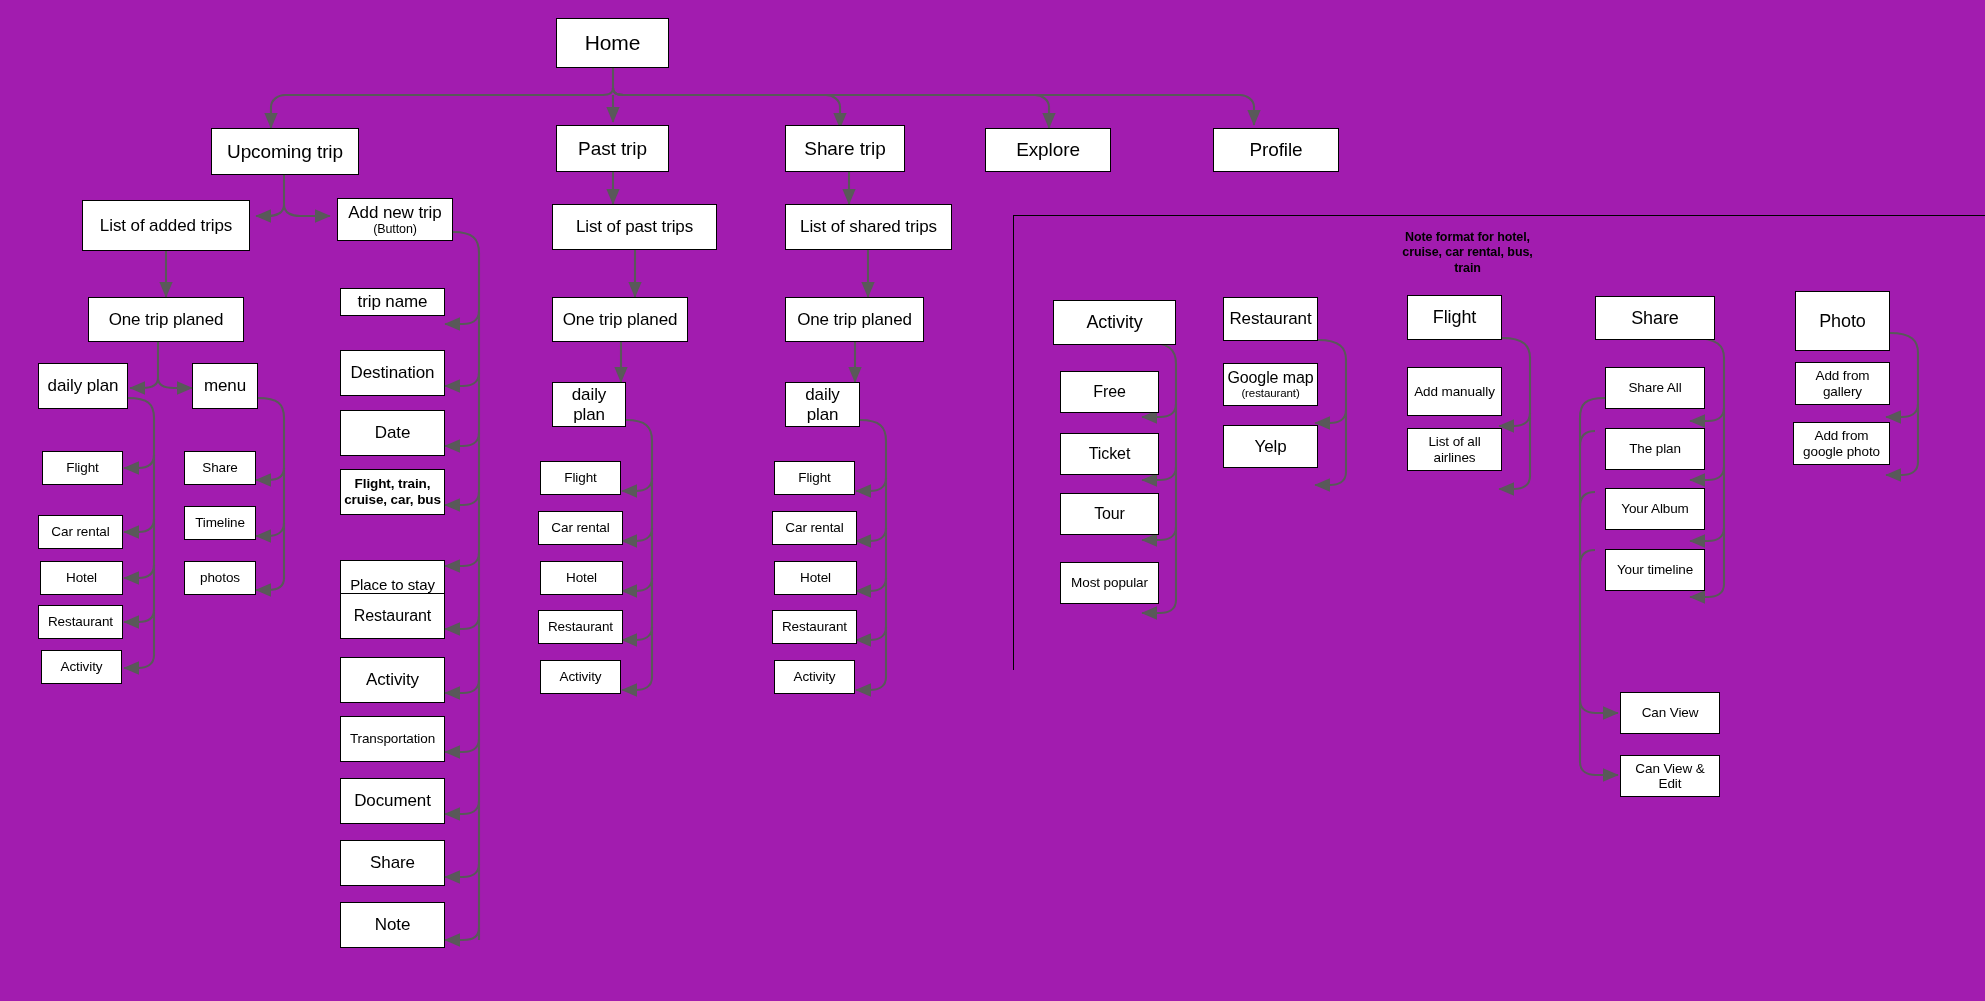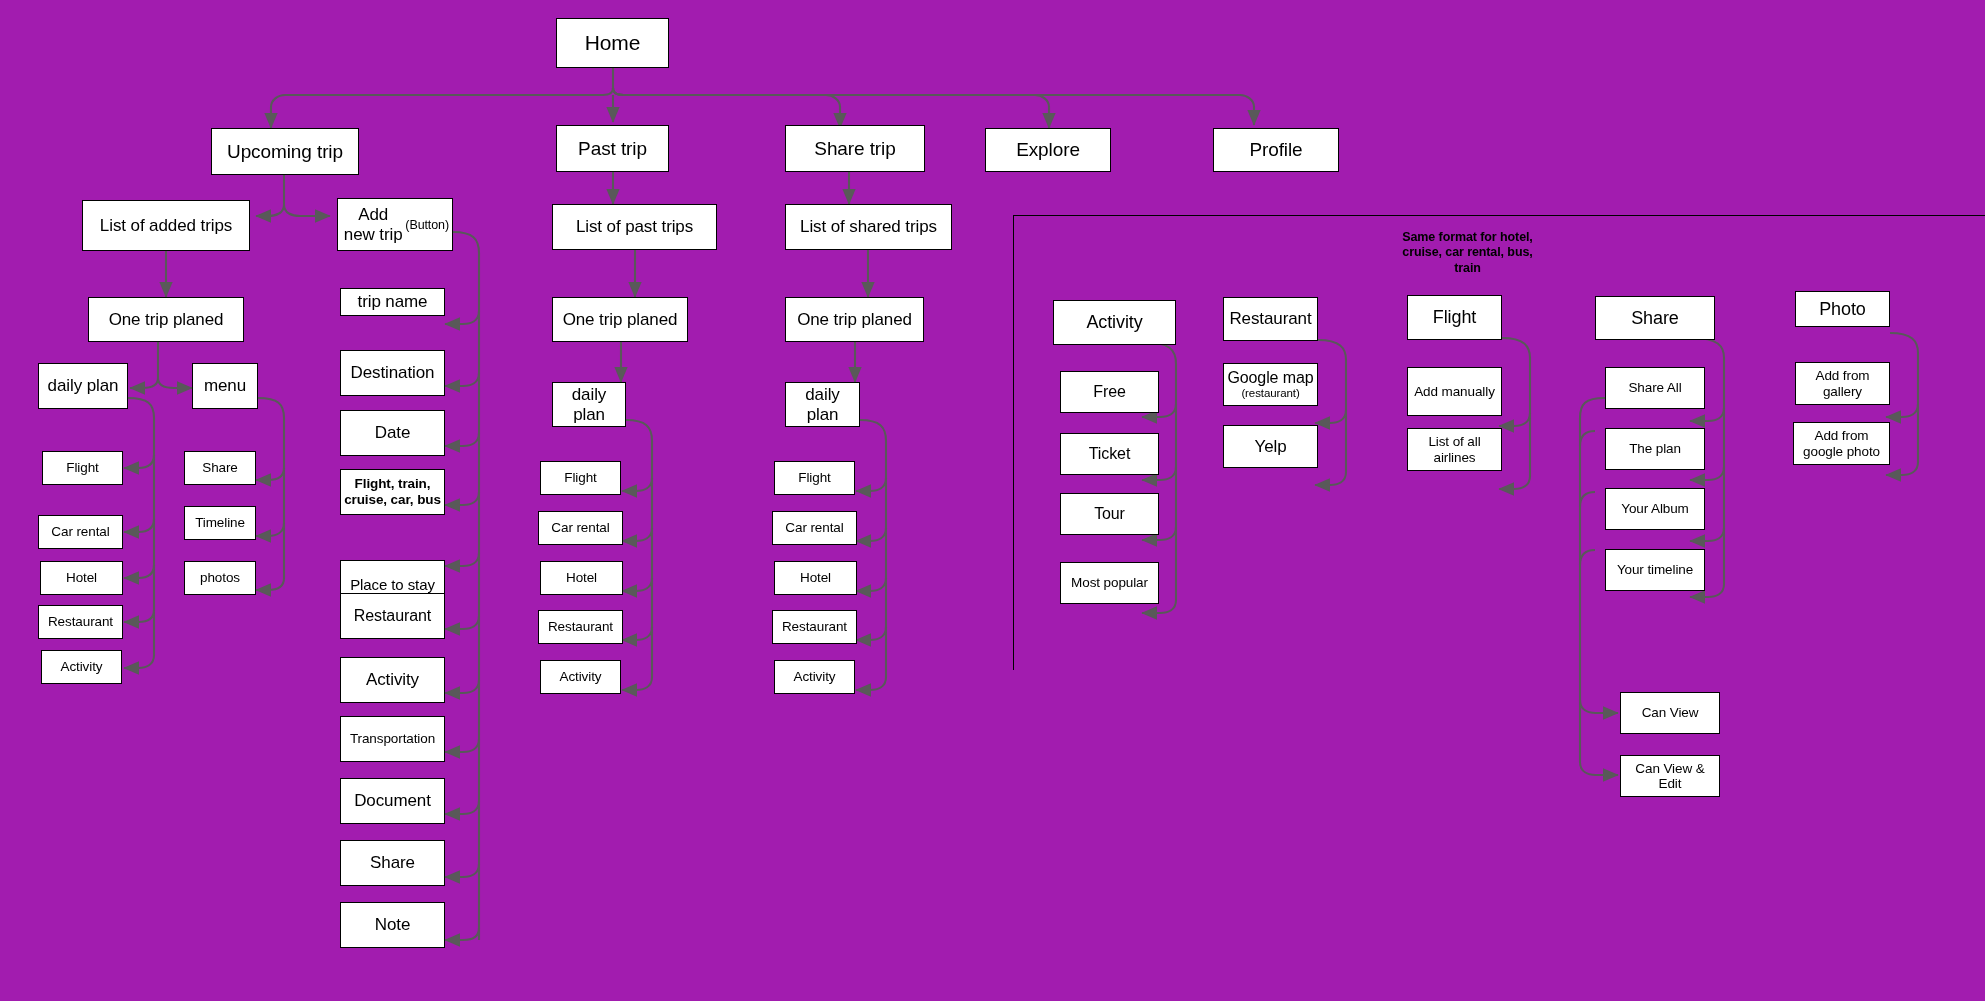--- a/index.html
+++ b/index.html
@@ -170,35 +170,35 @@
   <div class="node" style="left:556px; top:18px; width:113px; height:50px; font-size:21px;">
     <span class="lbl">Home</span>
   </div>
 
   <div class="node" style="left:211px; top:128px; width:148px; height:47px; font-size:19px;">
     <span class="lbl">Upcoming trip</span>
   </div>
   <div class="node" style="left:556px; top:125px; width:113px; height:47px; font-size:19px;justify-content:center;">
     <span class="lbl">Past trip</span>
   </div>
-  <div class="node" style="left:785px; top:125px; width:140px; height:47px; font-size:19px;">
+  <div class="node" style="left:785px; top:125px; width:120px; height:47px; font-size:19px;">
     <span class="lbl">Share trip</span>
   </div>
   <div class="node" style="left:985px; top:128px; width:126px; height:44px; font-size:19px;">
     <span class="lbl">Explore</span>
   </div>
   <div class="node" style="left:1177px; top:128px; width:126px; height:44px; font-size:19px;margin-left:36px;">
     <span class="lbl">Profile</span>
   </div>
 
   <div class="node" style="left:82px; top:200px; width:168px; height:51px; font-size:17px;">
     <span class="lbl">List of added trips</span>
   </div>
 
-  <div class="node" style="left:337px; top:198px; width:116px; height:53px; font-size:17px; flex-direction:row; gap:0;">
+  <div class="node" style="left:337px; top:198px; width:116px; height:43px; font-size:17px; flex-direction:column; gap:0;">
     <span class="lbl">Add new trip</span>
     <span class="sub">(Button)</span>
   </div>
 
   <div class="node" style="left:88px; top:297px; width:156px; height:45px; font-size:17px;">
     <span class="lbl">One trip planed</span>
   </div>
 
   <div class="node" style="left:38px; top:363px; width:90px; height:46px; font-size:17px;">
     <span class="lbl">daily plan</span>
@@ -311,21 +311,21 @@
     <span class="lbl">Hotel</span>
   </div>
   <div class="node" style="left:772px; top:610px; width:85px; height:34px; font-size:13.5px;">
     <span class="lbl">Restaurant</span>
   </div>
   <div class="node" style="left:774px; top:660px; width:81px; height:34px; font-size:13.5px;">
     <span class="lbl">Activity</span>
   </div>
 
   <div class="note" style="left:1400px; top:230px; width:135px;">
-    <span>Same format for hotel, cruise, car rental, bus, train</span>
+    <span>Note format for hotel, cruise, car rental, bus, train</span>
   </div>
 
   <div class="node" style="left:1053px; top:300px; width:123px; height:45px; font-size:18px;">
     <span class="lbl">Activity</span>
   </div>
   <div class="node" style="left:1060px; top:371px; width:99px; height:42px; font-size:16px;">
     <span class="lbl">Free</span>
   </div>
   <div class="node" style="left:1060px; top:433px; width:99px; height:42px; font-size:16px;">
     <span class="lbl">Ticket</span>
@@ -373,21 +373,21 @@
   <div class="node" style="left:1605px; top:549px; width:100px; height:42px; font-size:13.5px;">
     <span class="lbl">Your timeline</span>
   </div>
   <div class="node" style="left:1620px; top:692px; width:100px; height:42px; font-size:13.5px;">
     <span class="lbl">Can View</span>
   </div>
   <div class="node" style="left:1620px; top:755px; width:100px; height:42px; font-size:13.5px;">
     <span class="lbl">Can View &amp; Edit</span>
   </div>
 
-  <div class="node" style="left:1795px; top:291px; width:95px; height:36px; font-size:18px;">
+  <div class="node" style="left:1795px; top:291px; width:95px; height:60px; font-size:18px;">
     <span class="lbl">Photo</span>
   </div>
   <div class="node" style="left:1795px; top:362px; width:95px; height:43px; font-size:13.5px;">
     <span class="lbl">Add from gallery</span>
   </div>
   <div class="node" style="left:1793px; top:422px; width:97px; height:43px; font-size:13.5px;">
     <span class="lbl">Add from google photo</span>
   </div>
 
 </div>

